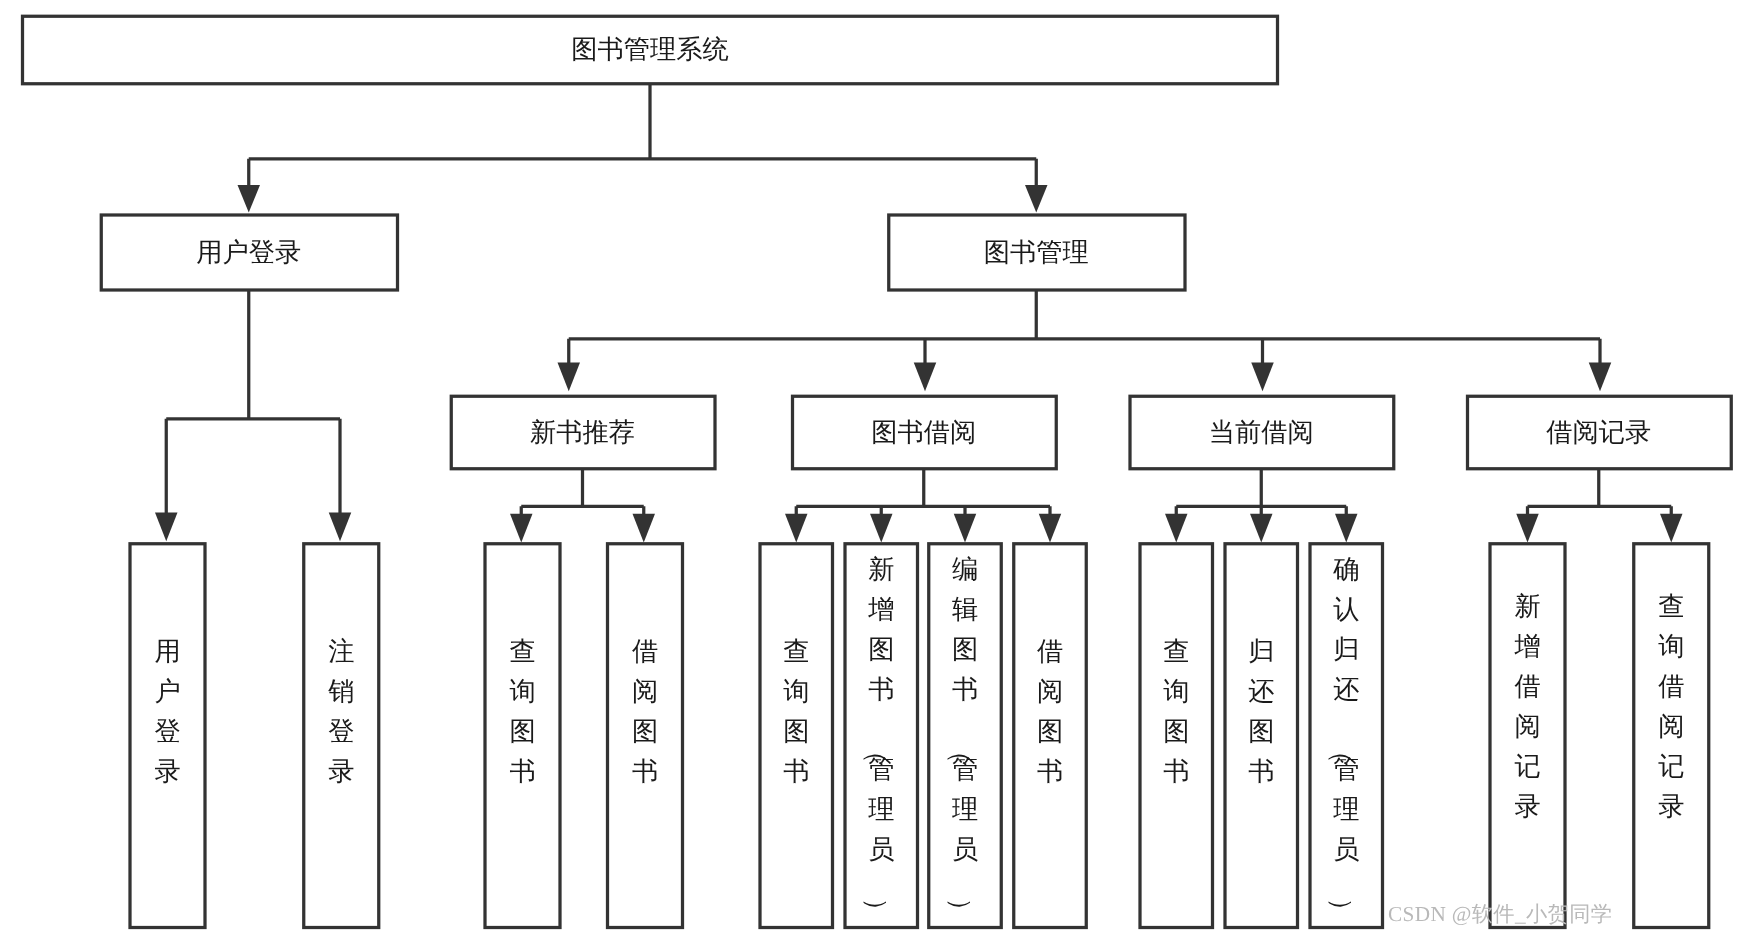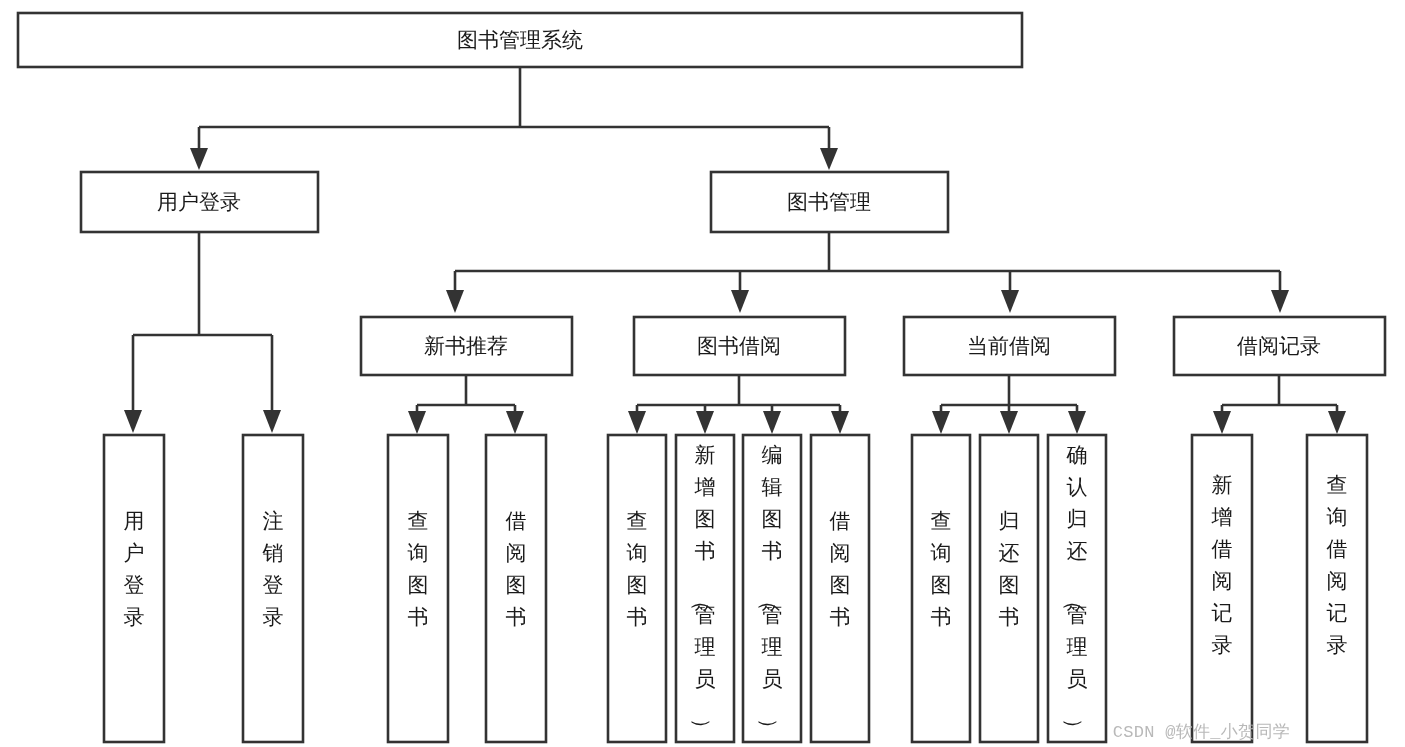--- a/index.html
+++ b/index.html
@@ -52,21 +52,21 @@
   .node-label-v {
     font-family: "Liberation Sans", "DejaVu Sans", sans-serif;
     font-size: 21px;
     fill: #1a1a1a;
     text-anchor: middle;
   }
   .watermark-text {
     position: absolute;
     right: 8px;
     bottom: 4px;
-    font-family: Liberation Mono, monospace;
+    font-family: Liberation Serif, serif;
     font-size: 17px;
     color: #b9b9b9;
     white-space: nowrap;
     letter-spacing: 0.3px;
     user-select: none;
   }
 </style>
 </head>
 <body>
 

